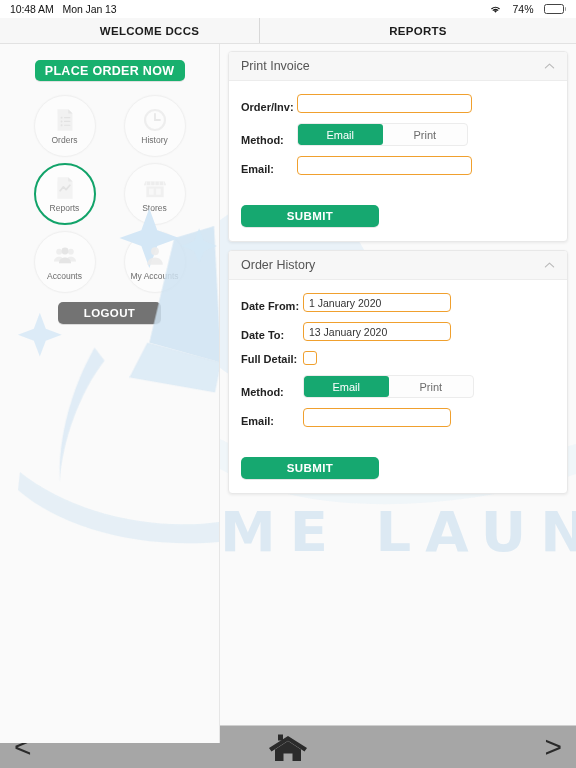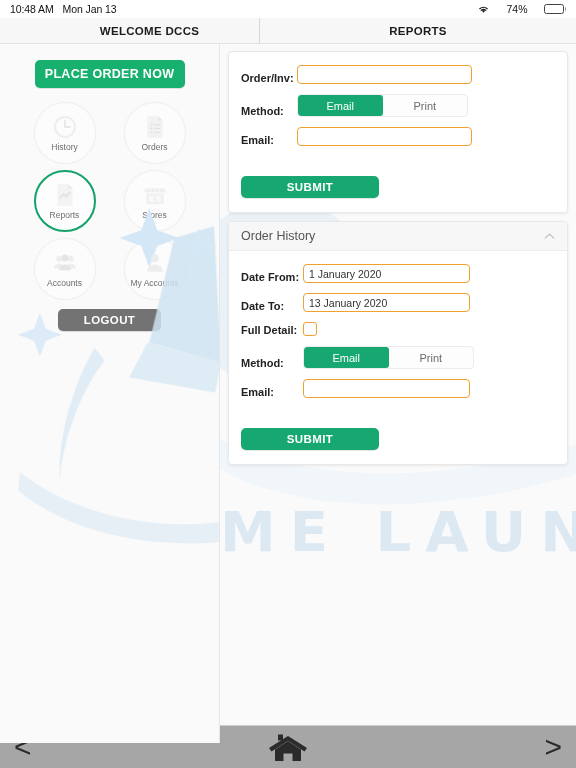--- a/index.html
+++ b/index.html
@@ -11,21 +11,21 @@
   }
   .device { position: relative; width: 576px; height: 768px; background: #fbfbfb; }
 
   
   .statusbar {
     height: 18px; background: #ffffff;
     display: flex; align-items: center; justify-content: space-between;
     padding: 0 10px; font-size: 10.5px; color: #111; font-weight: 400;
   }
   .sb-left { display: flex; align-items: center; gap: 9px; letter-spacing: -0.1px; }
-  .sb-right { display: flex; align-items: center; gap: 16px; }
+  .sb-right { display: flex; align-items: center; gap: 10px; }
   .wifi-ico { width: 13px; height: 10px; display:block; }
   .batt { display: flex; align-items: center; }
   .batt-body {
     width: 20px; height: 9.5px; border: 1px solid #444; border-radius: 2.5px;
     padding: 1px; position: relative;
   }
   .batt-fill { height: 100%; width: 74%; background: #1a1a1a; border-radius: 1px; }
   .batt-cap { width: 1.5px; height: 4px; background: #9a9a9a; border-radius: 0 1px 1px 0; margin-left: 1px; }
 
   
@@ -49,21 +49,21 @@
   .bg-art { position: absolute; inset: 0; overflow: hidden; pointer-events: none; z-index: 0; }
   .watermark {
     position: absolute; left: 0; right: 0; top: 455px;
     text-align: center; font-size: 56px; font-weight: 700;
     letter-spacing: 14px; color: #dce9f3; white-space: nowrap;
     font-family: "DejaVu Sans", sans-serif;
   }
 
   
   .btn-place {
-    display: block; width: 150px; margin: 0 auto 14px auto; height: 28px;
+    display: block; width: 150px; margin: 0 auto 14px auto; height: 21px;
     background: #18b06e; color: #fff; border: none; border-radius: 5px;
     font-size: 12.5px; font-weight: 700; letter-spacing: 0.3px; cursor: pointer;
     box-shadow: 0 1px 0 rgba(0,0,0,0.10);
   }
   .nav-grid {
     display: grid; grid-template-columns: 1fr 1fr; row-gap: 6px;
     width: 180px; margin: 0 auto;
   }
   .nav-cell { display: flex; flex-direction: column; align-items: center; cursor: pointer; }
   .nav-circle {
@@ -102,21 +102,21 @@
     font-size: 11px; font-weight: 700; color: #222;
     width: 56px; flex: none; text-align: left;
   }
   .flabel.wide { width: 62px; }
   .finput {
     height: 19px; background: #fff; border: 1.4px solid #f0a02e; border-radius: 4px;
     font-size: 10.5px; color: #333; padding: 0 5px; outline: none;
     font-family: "Liberation Sans", sans-serif;
   }
   .finput.w1 { width: 175px; }
-  .finput.w2 { width: 167px; }
+  .finput.w2 { width: 148px; }
 
   .seg {
     display: flex; border: 1px solid #ececec; border-radius: 4px; overflow: hidden;
     background: #fdfdfd; width: 171px; height: 23px;
   }
   .seg-btn {
     flex: 1; display: flex; align-items: center; justify-content: center;
     font-size: 11px; color: #6c6c6c; cursor: pointer; background: transparent;
     border: none; font-family: "Liberation Sans", sans-serif;
   }
@@ -188,46 +188,46 @@
         </g>
       </svg>
 
       <button class="btn-place">PLACE ORDER NOW</button>
 
       <div class="nav-grid">
 
         <div class="nav-cell">
           <div class="nav-circle">
             <svg class="nav-ico" viewBox="0 0 24 24">
-              <circle cx="12" cy="12" r="9.2" fill="none" stroke="#ededed" stroke-width="2"></circle>
-              <path d="M12 6.5 V12 H16.6" stroke="#e6e6e6" stroke-width="1.7" fill="none" stroke-linecap="round"></path>
-            </svg>
-            <span class="nav-label">History</span>
-          </div>
-        </div>
-
-        <div class="nav-cell">
-          <div class="nav-circle">
-            <svg class="nav-ico" viewBox="0 0 24 24">
               <path d="M5 2 h10 l4 4 v16 H5 Z" fill="#f1f1f1"></path>
               <path d="M15 2 v4 h4 Z" fill="#e4e4e4"></path>
               <g fill="#e0e0e0">
                 <rect x="8" y="9" width="1.7" height="1.7" rx="0.5"></rect>
                   <rect x="11" y="9.3" width="6" height="1.1" rx="0.5"></rect>
                 <rect x="8" y="12.5" width="1.7" height="1.7" rx="0.5"></rect>
                   <rect x="11" y="12.8" width="6" height="1.1" rx="0.5"></rect>
                 <rect x="8" y="16" width="1.7" height="1.7" rx="0.5"></rect>
                   <rect x="11" y="16.3" width="6" height="1.1" rx="0.5"></rect>
               </g>
             </svg>
             <span class="nav-label">Orders</span>
           </div>
         </div>
 
         <div class="nav-cell">
+          <div class="nav-circle">
+            <svg class="nav-ico" viewBox="0 0 24 24">
+              <circle cx="12" cy="12" r="9.2" fill="none" stroke="#ededed" stroke-width="2"></circle>
+              <path d="M12 6.5 V12 H16.6" stroke="#e6e6e6" stroke-width="1.7" fill="none" stroke-linecap="round"></path>
+            </svg>
+            <span class="nav-label">History</span>
+          </div>
+        </div>
+
+        <div class="nav-cell">
           <div class="nav-circle active">
             <svg class="nav-ico" viewBox="0 0 24 24">
               <path d="M5 2 h10 l4 4 v16 H5 Z" fill="#f2f2f2"></path>
               <path d="M15 2 v4 h4 Z" fill="#e6e6e6"></path>
               <path d="M7.5 14.5 L10.5 11 L13 13.5 L16.5 9.5" stroke="#e0e0e0" stroke-width="1.6" fill="none" stroke-linecap="round" stroke-linejoin="round"></path>
             </svg>
             <span class="nav-label">Reports</span>
           </div>
         </div>
 
@@ -286,20 +286,26 @@
           <circle cx="60" cy="250" r="95"></circle>
           <path d="M0 395 C90 440 220 440 356 400 L356 430 C220 472 80 470 0 425 Z" opacity="0.6"></path>
         </g>
       </svg>
 
       <div class="watermark">ME LAUNDRY</div>
 
       <div class="cards">
 
         <div class="card">
+          <div class="card-head">
+            <span class="card-title">Print Invoice</span>
+            <svg class="caret" viewBox="0 0 12 8">
+              <path d="M1.5 6 L6 2 L10.5 6" stroke="#8a8a8a" stroke-width="1.3" fill="none" stroke-linecap="round" stroke-linejoin="round"></path>
+            </svg>
+          </div>
           <div class="card-body">
 
             <div class="frow">
               <span class="flabel">Order/Inv:</span>
               <input class="finput w1" type="text" value="" style="">
             </div>
 
             <div class="frow">
               <span class="flabel">Method:</span>
               <div class="seg">

